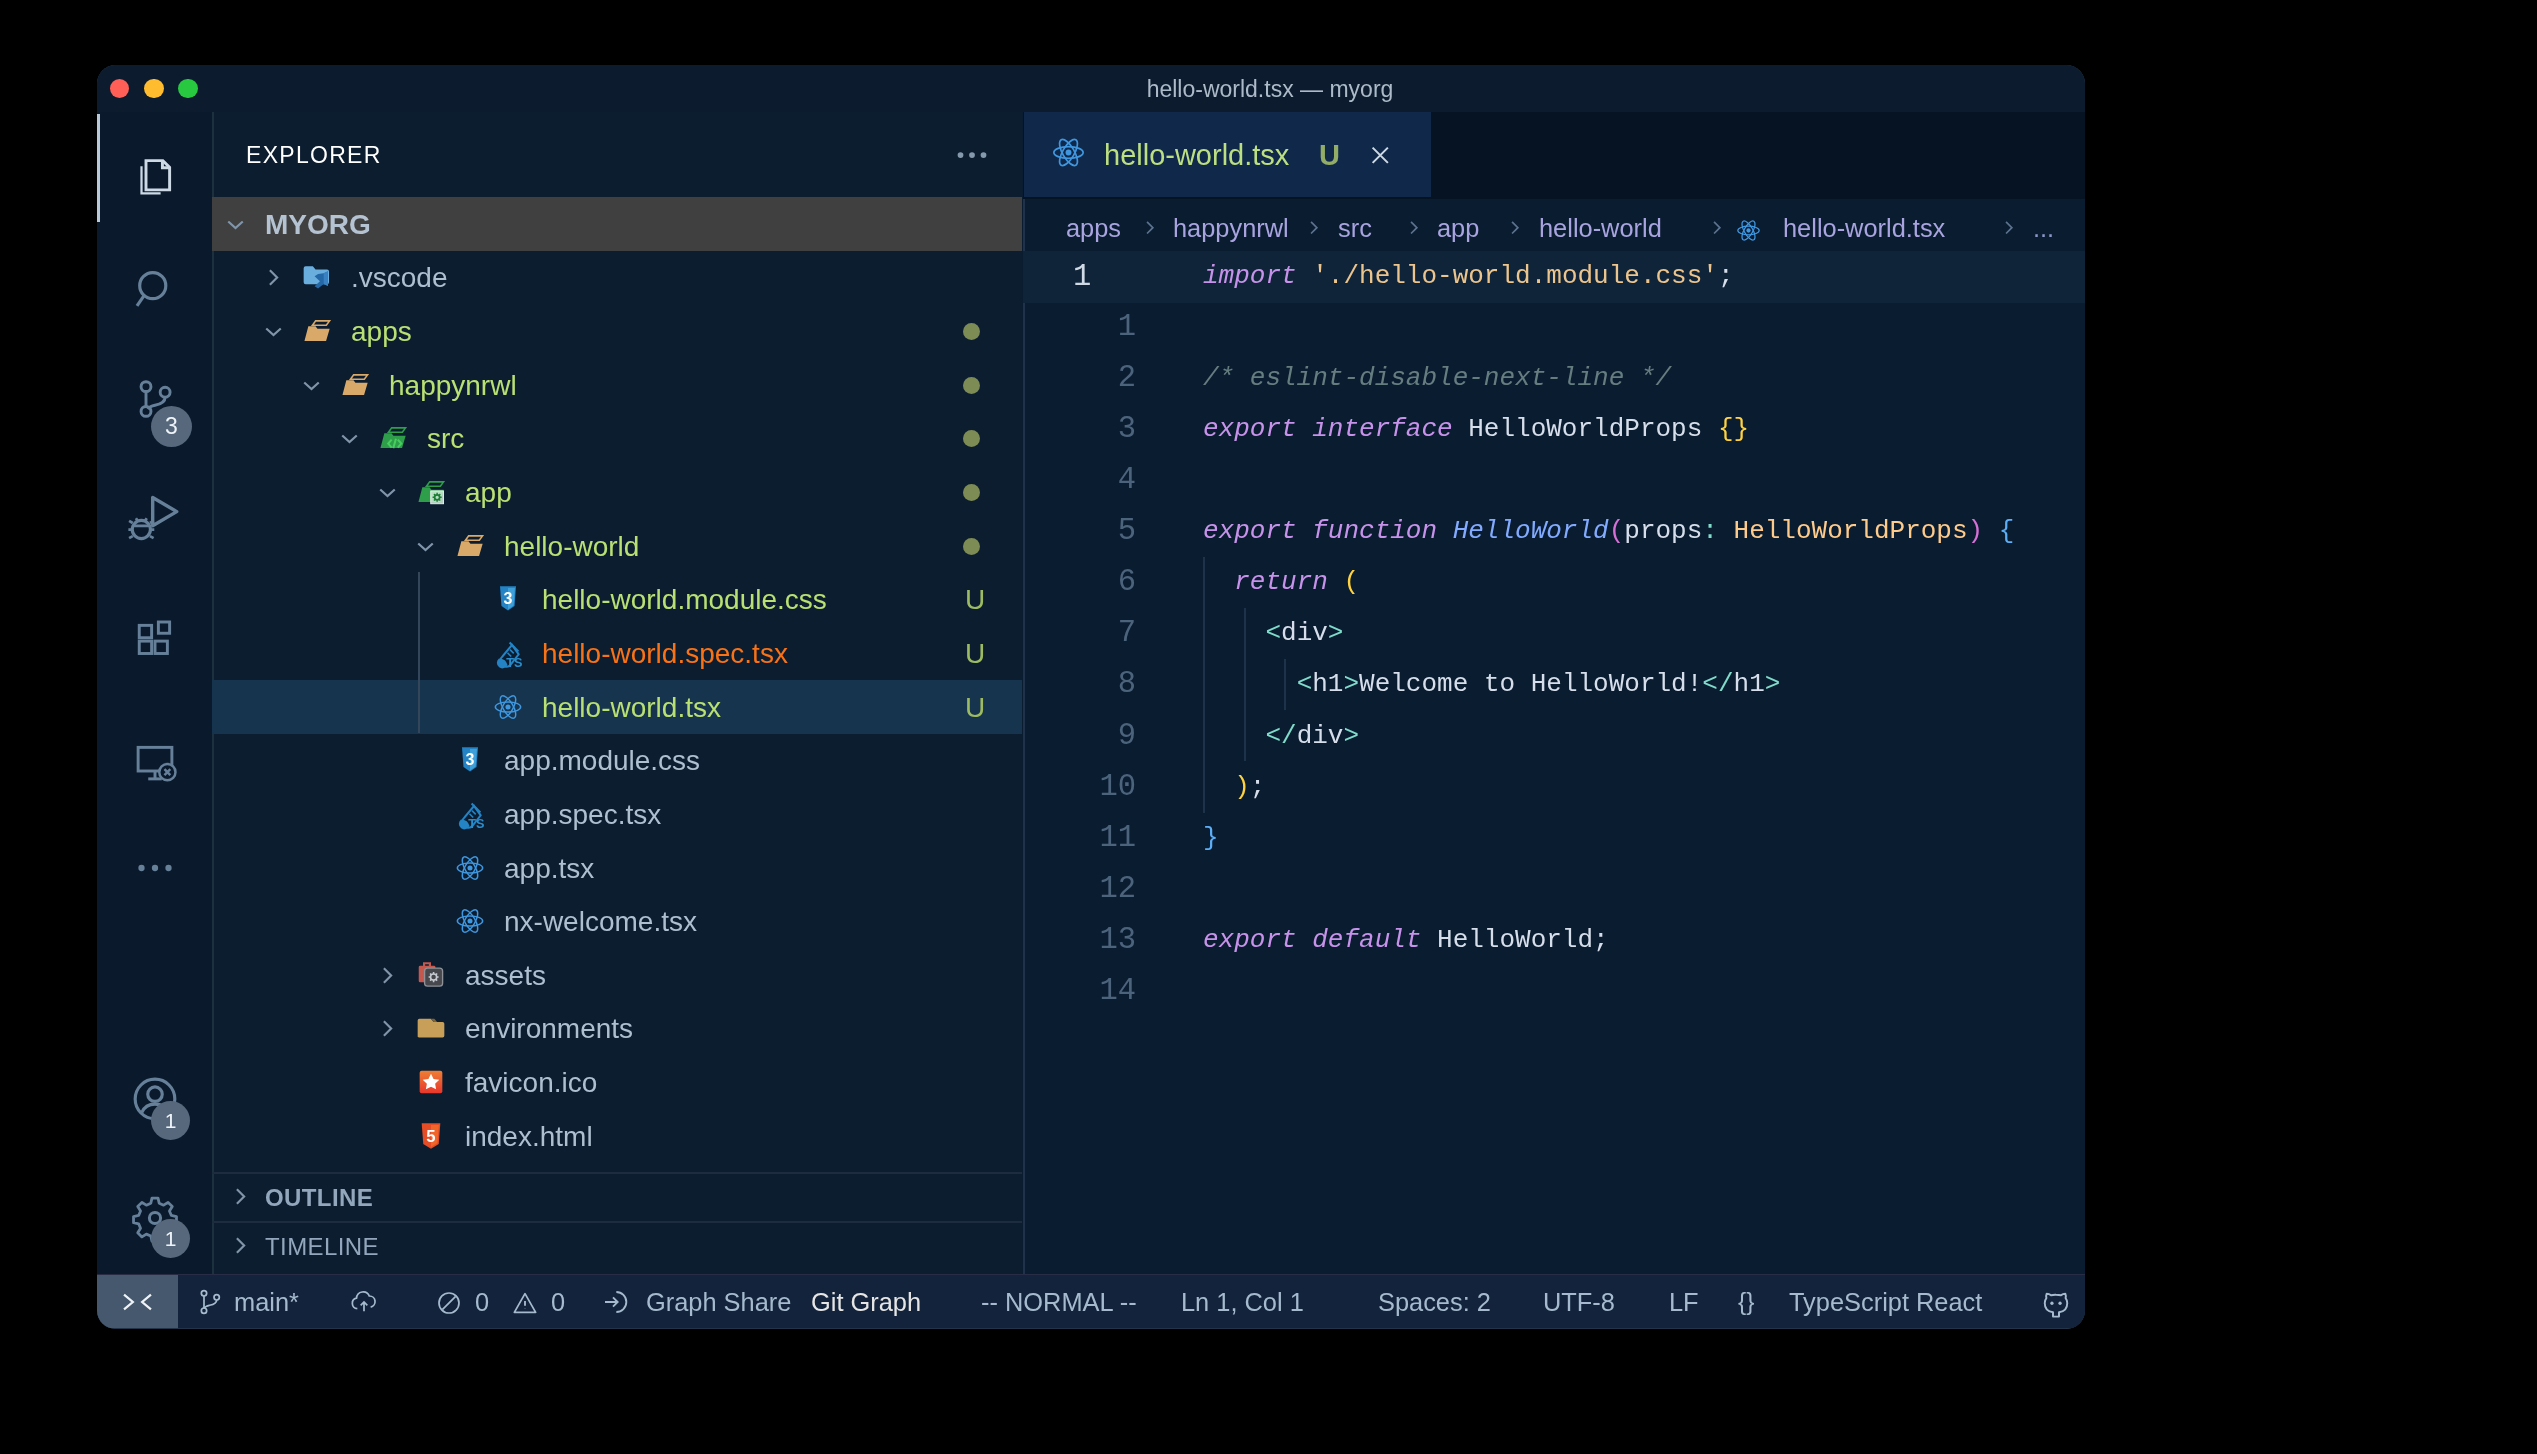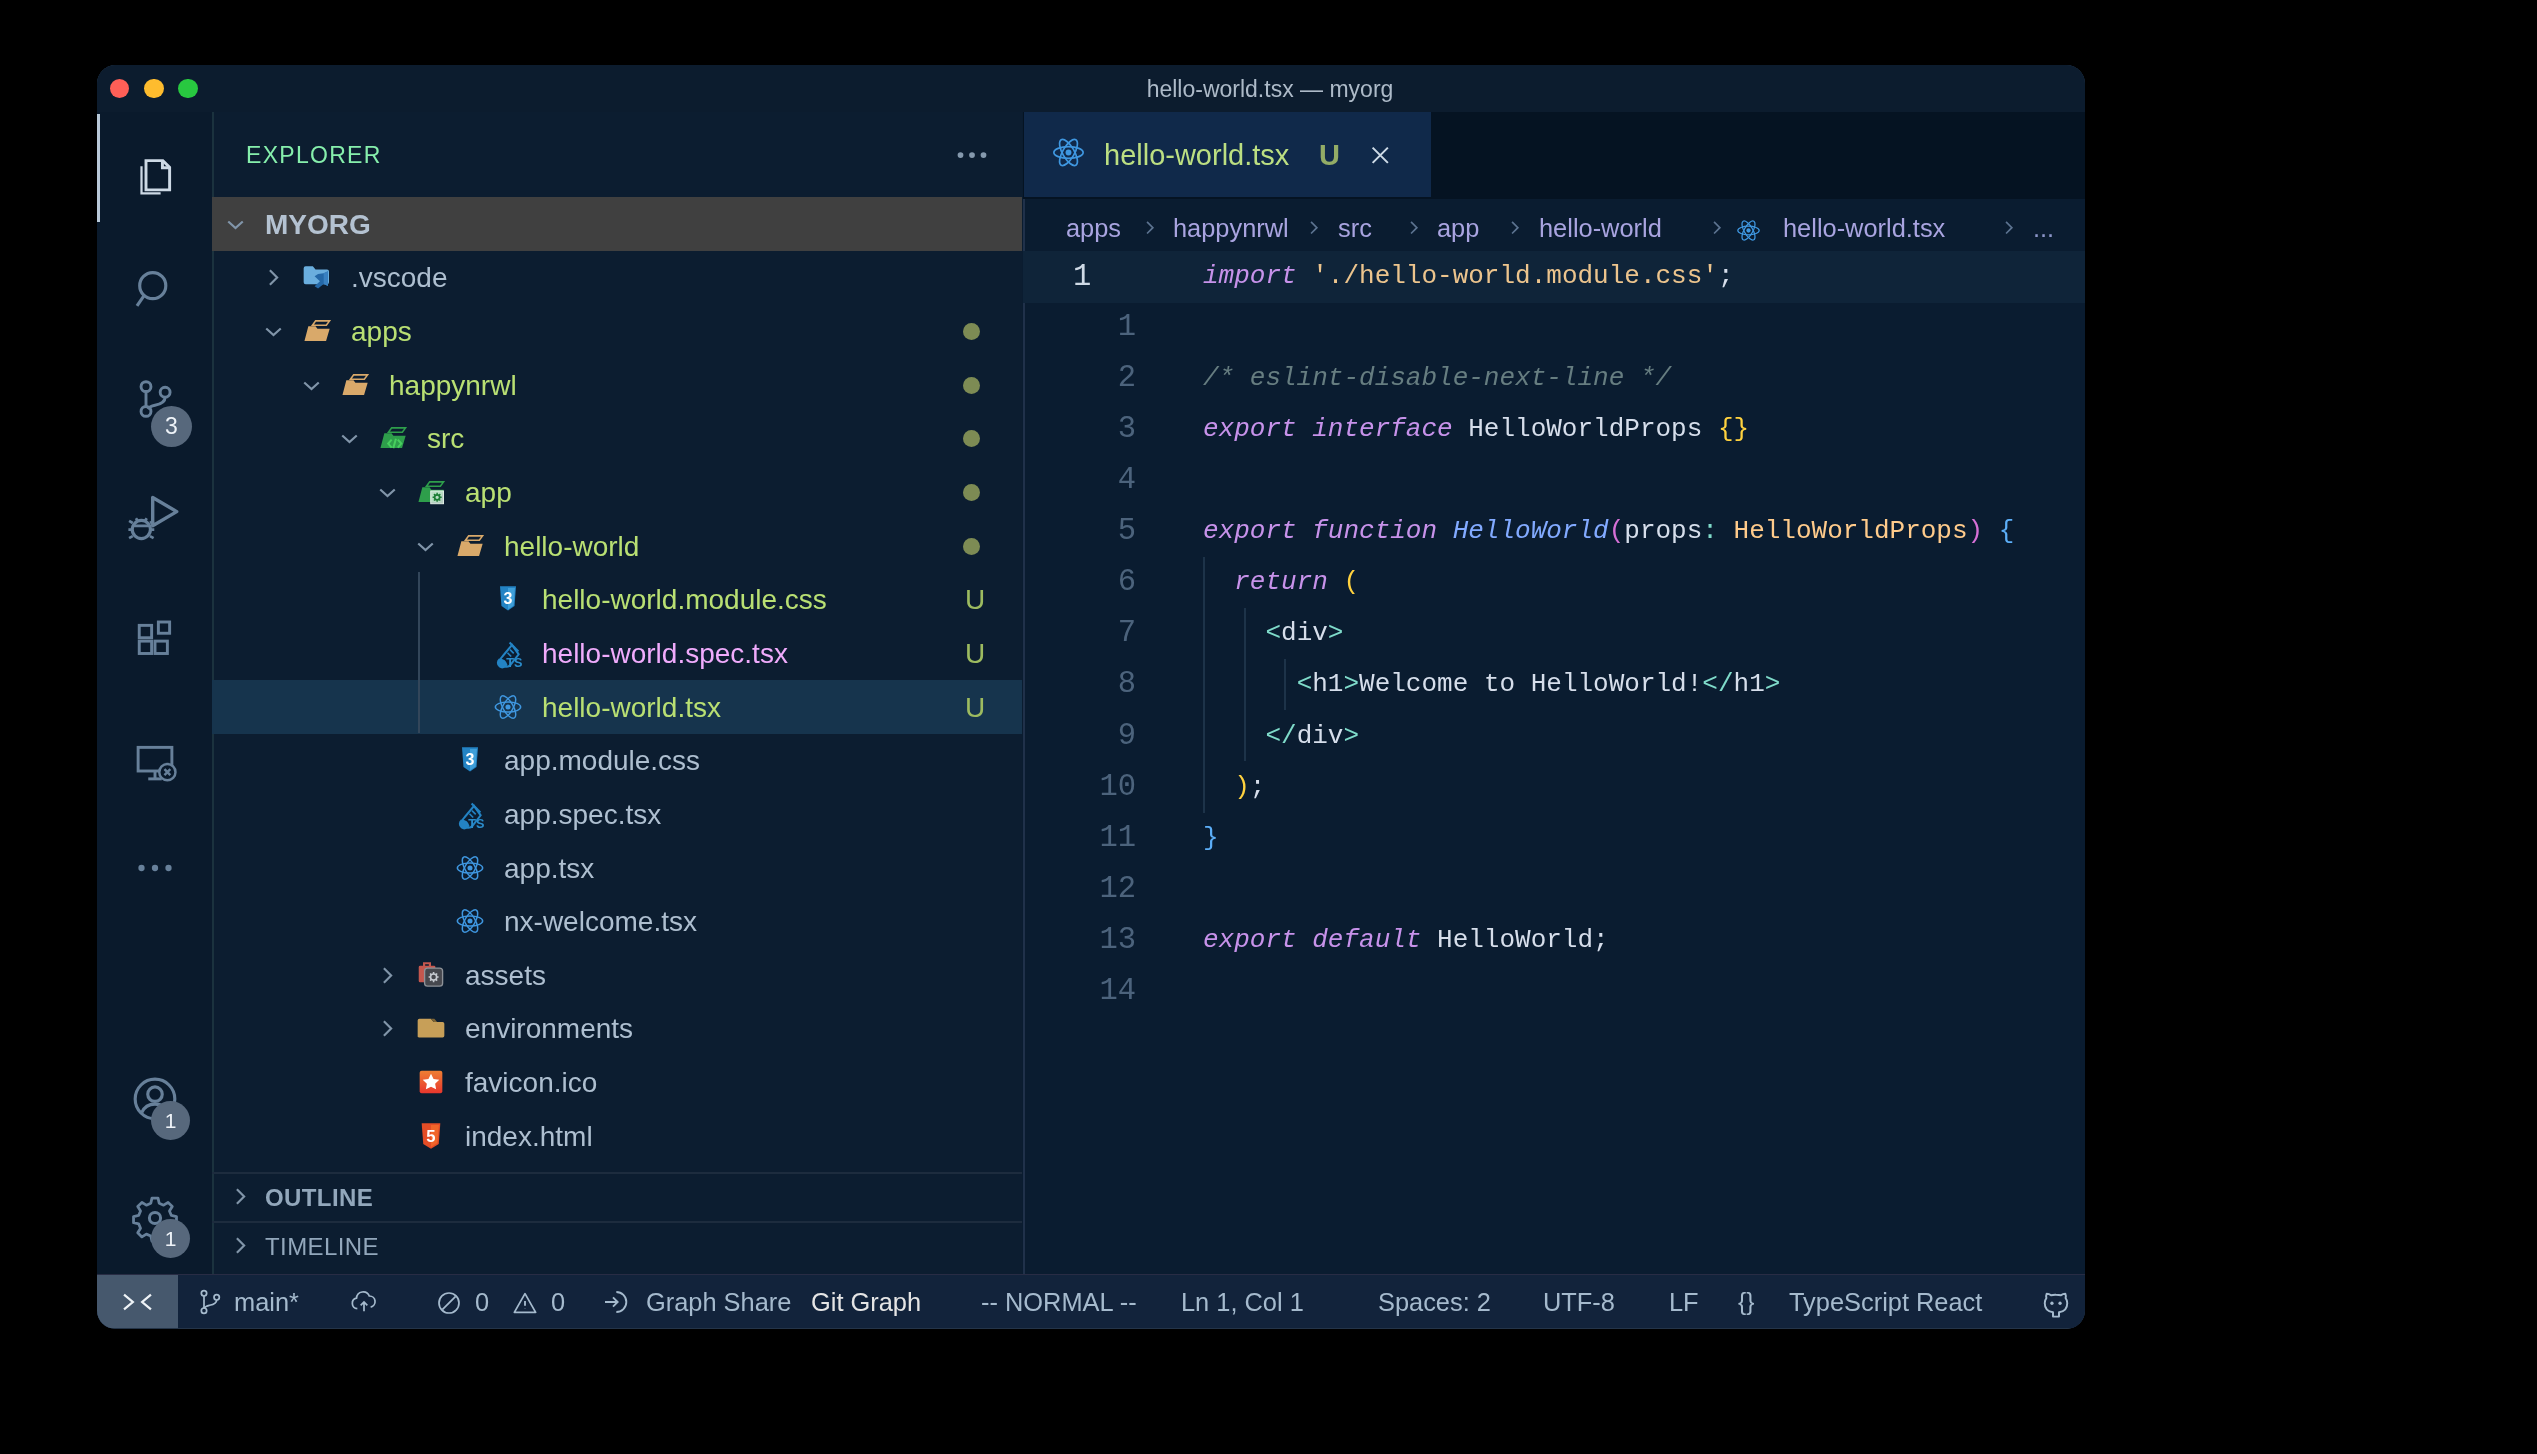--- a/index.html
+++ b/index.html
@@ -79,21 +79,21 @@
       <circle cx="12" cy="12" r="8.2" stroke="#67809a" stroke-width="1.3"></circle>
       <circle cx="12" cy="10" r="3" stroke="#67809a" stroke-width="1.3"></circle>
       <path d="M6.5 17.6c1-2.3 3-3.5 5.5-3.5s4.5 1.2 5.5 3.5" stroke="#67809a" stroke-width="1.3"></path>
     </svg>
 <div style="position:absolute;left:54px;top:1036px;width:39px;height:39px;border-radius:50%;background:#57687c;color:#eef3f8;text-align:center;line-height:39px;font-size:21px">1</div>
 <svg style="position:absolute;left:30px;top:1125px" width="56" height="56" viewBox="0 0 24 24" fill="none">
       <circle cx="12" cy="12" r="2.4" stroke="#67809a" stroke-width="1.3"></circle>
       <path d="M10.7 3.5h2.6l.5 2.2 1.9.8 1.9-1.2 1.8 1.8-1.2 1.9.8 1.9 2.2.5v2.6l-2.2.5-.8 1.9 1.2 1.9-1.8 1.8-1.9-1.2-1.9.8-.5 2.2h-2.6l-.5-2.2-1.9-.8-1.9 1.2-1.8-1.8 1.2-1.9-.8-1.9-2.2-.5v-2.6l2.2-.5.8-1.9-1.2-1.9 1.8-1.8 1.9 1.2 1.9-.8z" stroke="#67809a" stroke-width="1.2" stroke-linejoin="round"></path>
     </svg>
 <div style="position:absolute;left:54px;top:1154px;width:39px;height:39px;border-radius:50%;background:#57687c;color:#eef3f8;text-align:center;line-height:39px;font-size:21px">1</div>
-<div style="position:absolute;left:149px;top:68px;height:44px;line-height:44px;font-size:23px;letter-spacing:1.3px;color:#86efac">EXPLORER</div>
+<div style="position:absolute;left:149px;top:68px;height:44px;line-height:44px;font-size:23px;letter-spacing:1.3px;color:#ffffff">EXPLORER</div>
 <svg style="position:absolute;left:852px;top:67px" width="46" height="46" viewBox="0 0 24 24" fill="none">
       <circle cx="6" cy="12" r="1.5" fill="#8599ad"></circle>
       <circle cx="12" cy="12" r="1.5" fill="#8599ad"></circle>
       <circle cx="18" cy="12" r="1.5" fill="#8599ad"></circle>
     </svg>
 <div style="position:absolute;left:115px;top:47px;width:810px;height:1164px;overflow:hidden">
 <div style="position:absolute;left:0;top:85px;width:810px;height:54px;background:#404040;">
 <svg style="position:absolute;left:8.5px;top:12.7px" width="29" height="29" viewBox="0 0 24 24" fill="none">
           <path d="M6 9.5l6 5.5 6-5.5" stroke="#8195a9" stroke-width="1.8"></path>
         </svg>
@@ -179,21 +179,21 @@
 <div class="uu">U</div>
 </div>
 <div style="position:absolute;left:0;top:514px;width:810px;height:54px;">
 <svg style="position:absolute;left:280px;top:11px" width="32" height="32" viewBox="0 0 24 24" fill="none">
           <path d="M13.2 4.2l6.6 6.6" stroke="#2383c4" stroke-width="1.6"></path>
           <path d="M15 6l-7.2 8.6a4.4 4.4 0 106.2 6.2L20 13z" fill="none" stroke="#2383c4" stroke-width="1.5"></path>
           <path d="M5.2 16.2a4.1 4.1 0 106.4 4.6 8 8 0 00-2-3.4 8 8 0 00-4.4-1.2z" fill="#2383c4"></path>
           <path d="M13.5 9.5l2.8 2.8M11.6 11.8l2.8 2.8" stroke="#2383c4" stroke-width="1.2"></path>
           <text x="16.8" y="22.5" font-family="Liberation Sans" font-size="9.5" fill="#2b8ccb" text-anchor="middle" font-weight="bold">TS</text>
         </svg>
-<div class="rlbl" style="left:330px;color:#f0abfc">hello-world.spec.tsx</div>
+<div class="rlbl" style="left:330px;color:#f97316">hello-world.spec.tsx</div>
 <div class="uu">U</div>
 </div>
 <div style="position:absolute;left:0;top:568px;width:810px;height:54px;background:#16344d;">
 <svg style="position:absolute;left:280px;top:11px" width="32" height="32" viewBox="0 0 24 24" fill="none">
           <g stroke="#3f97e0" stroke-width="1.1" fill="none">
             <ellipse cx="12" cy="12" rx="9.5" ry="3.8"></ellipse>
             <ellipse cx="12" cy="12" rx="9.5" ry="3.8" transform="rotate(60 12 12)"></ellipse>
             <ellipse cx="12" cy="12" rx="9.5" ry="3.8" transform="rotate(120 12 12)"></ellipse>
           </g>
           <circle cx="12" cy="12" r="1.9" fill="#3f97e0"></circle>

